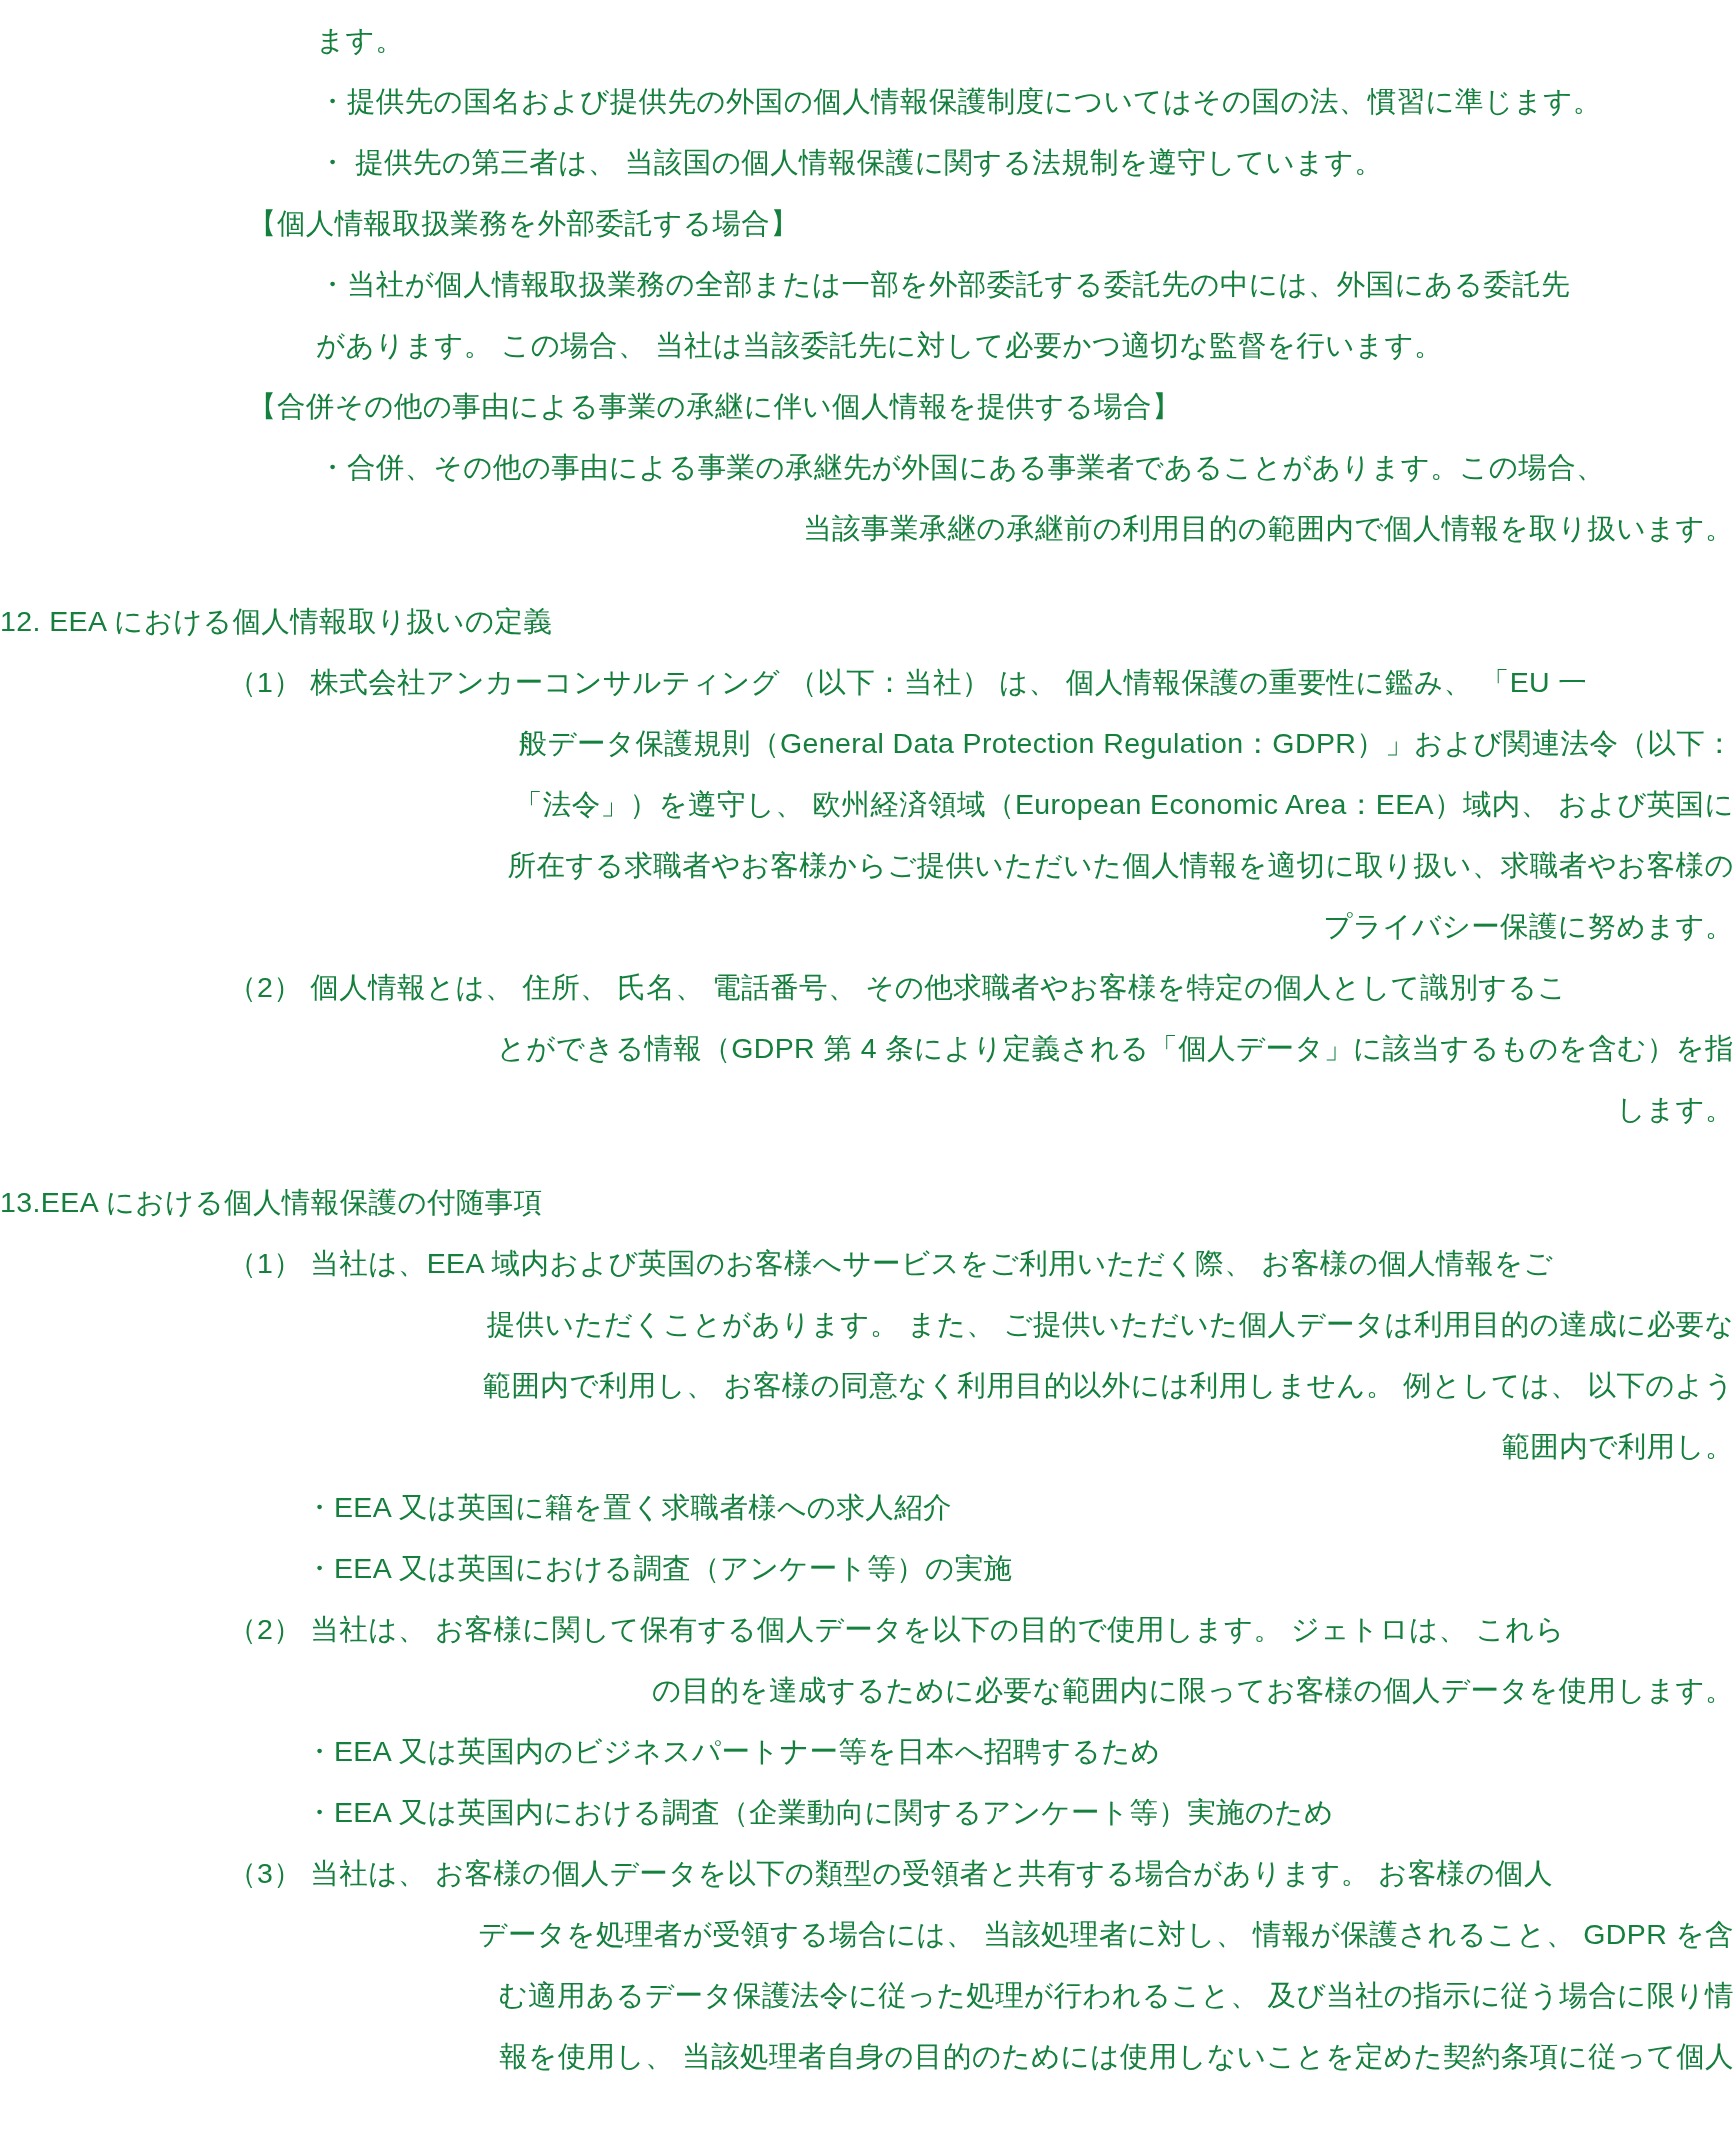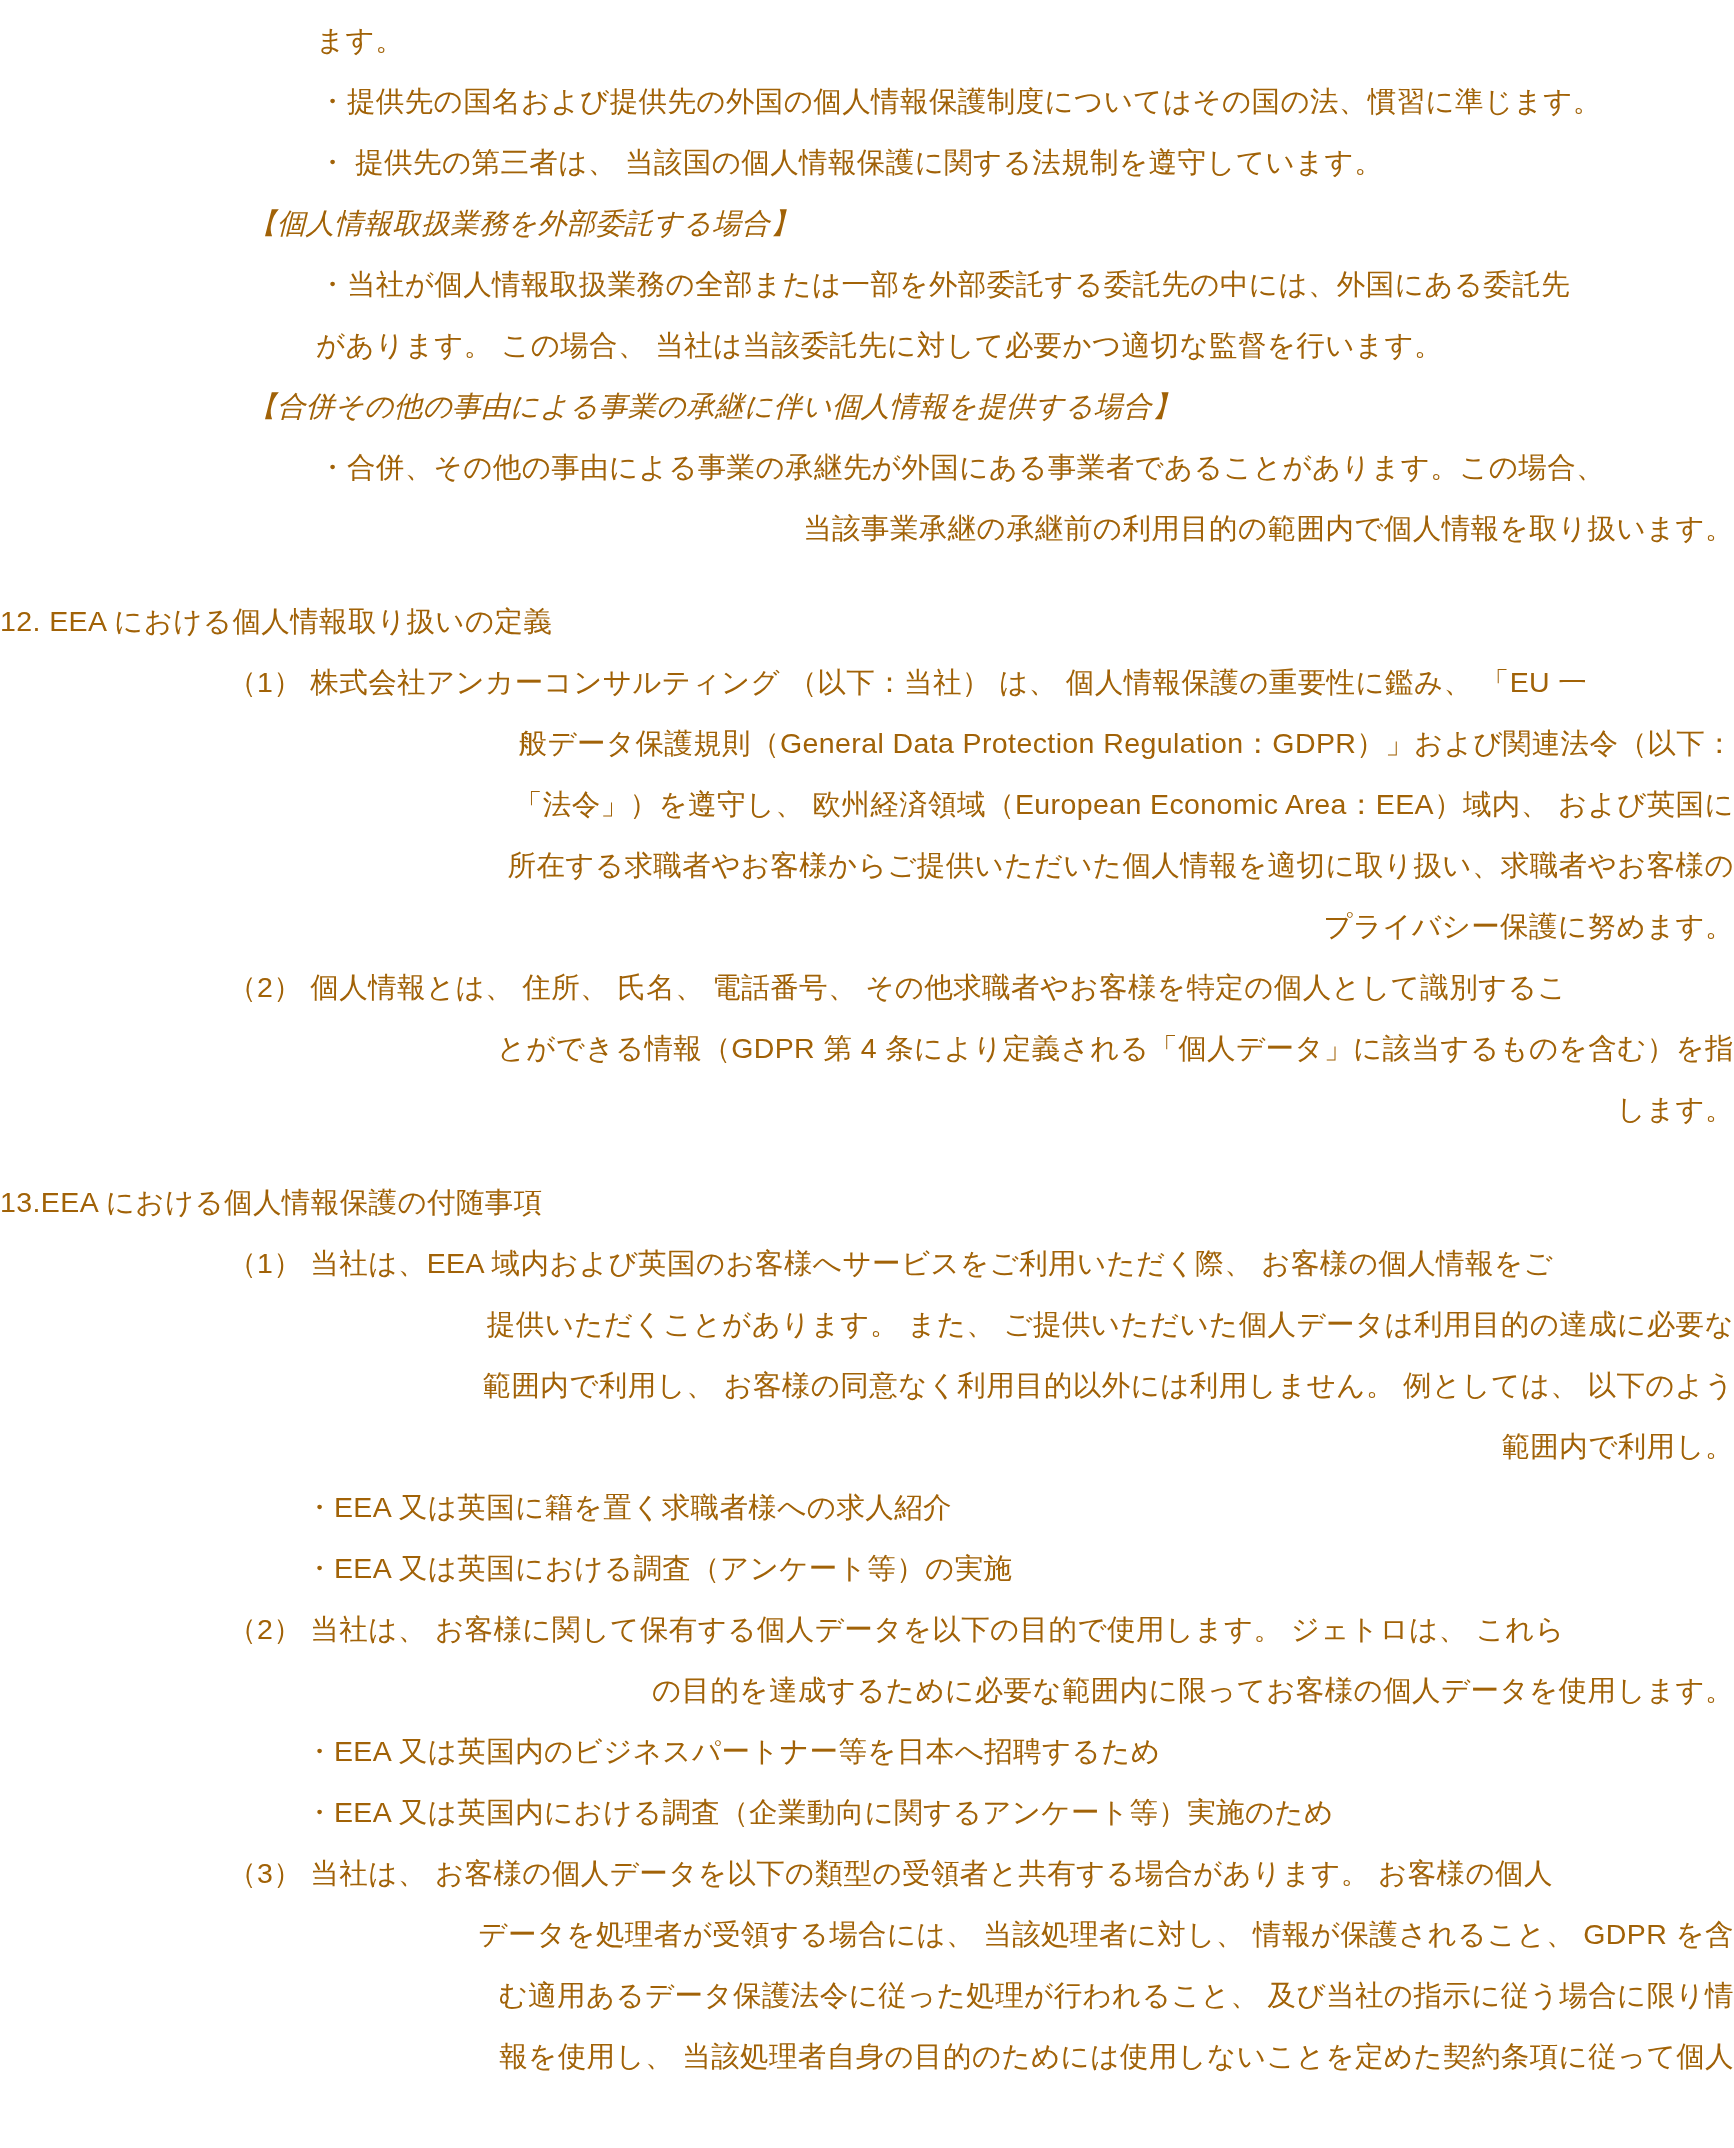--- a/index.html
+++ b/index.html
@@ -10,34 +10,34 @@
   }
   .page {
     position: relative;
     width: 1734px;
     height: 2148px;
     background: #ffffff;
     overflow: hidden;
     font-family: "Liberation Sans", "DejaVu Sans", sans-serif;
     font-size: 28.5px;
     font-weight: 400;
-    color: #a16207;
+    color: #15803d;
     padding-top: 10px;
     box-sizing: border-box;
   }
   .line {
     line-height: 61px;
     white-space: pre;
     letter-spacing: 0.4px;
   }
   
   .ind-num    { }  
   .ind-item   { padding-left: 228px; }  
   .ind-cont   { padding-left: 289px; text-align: right; }  
-  .ind-head   { padding-left: 248px; font-style: italic; }  
+  .ind-head   { padding-left: 248px; }  
   .ind-bullet { padding-left: 271px; margin-left: 47px; }  
   .ind-contb  { padding-left: 316px; }  
   .ind-sub    { padding-left: 305px; }  
   .gap        { margin-top: 32px; }     
 </style>
 </head>
 <body>
 
 <div class="page">
   <div class="line ind-contb">ます。</div>

